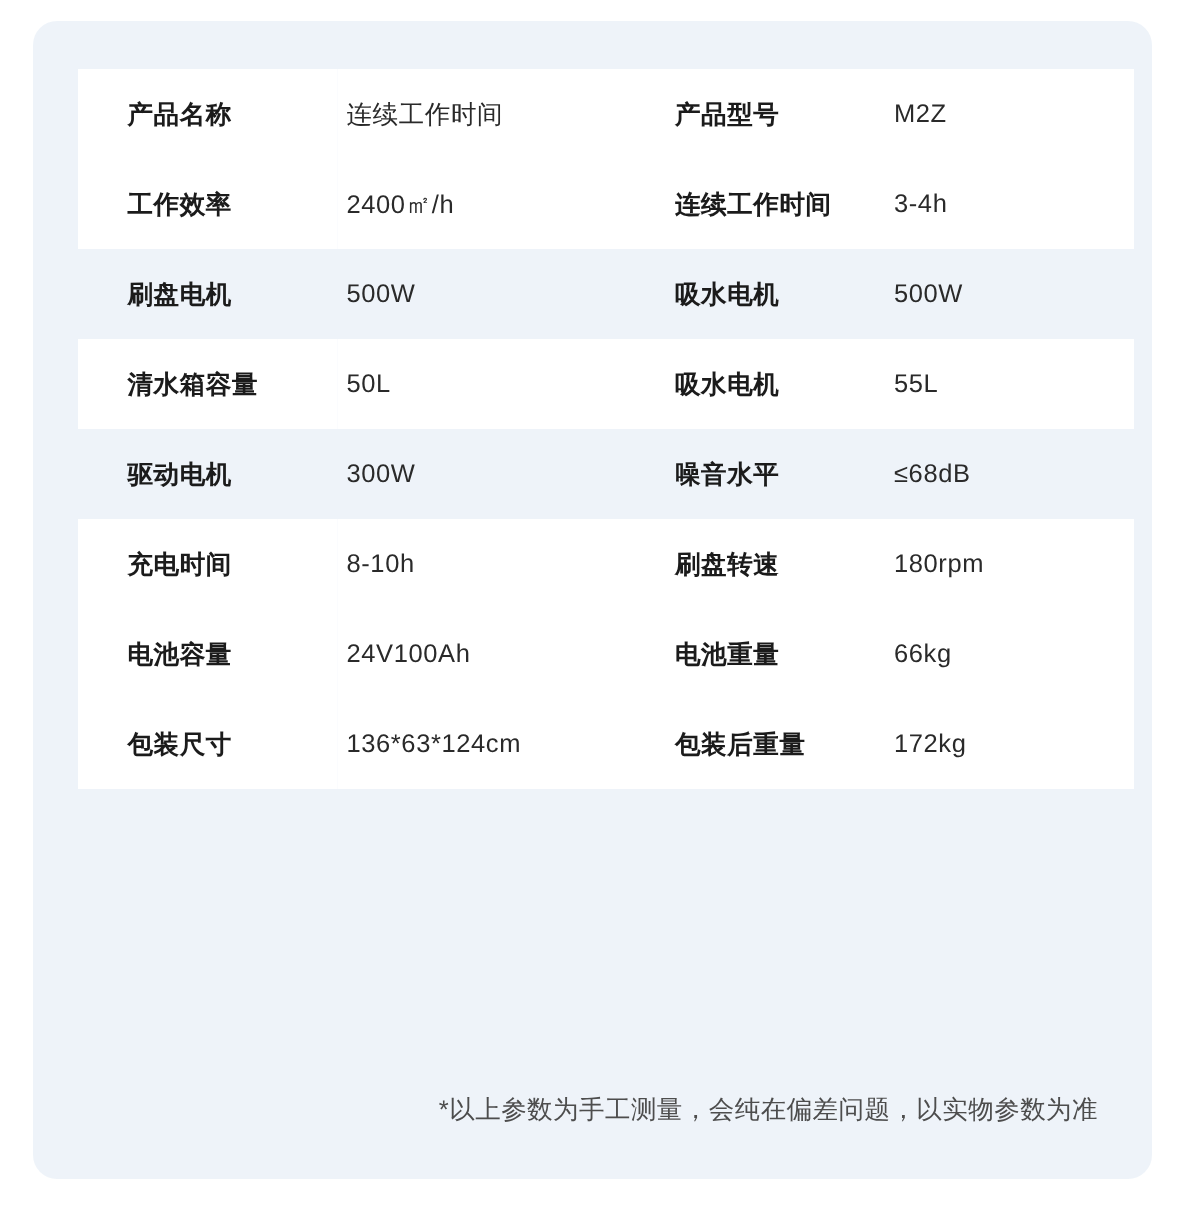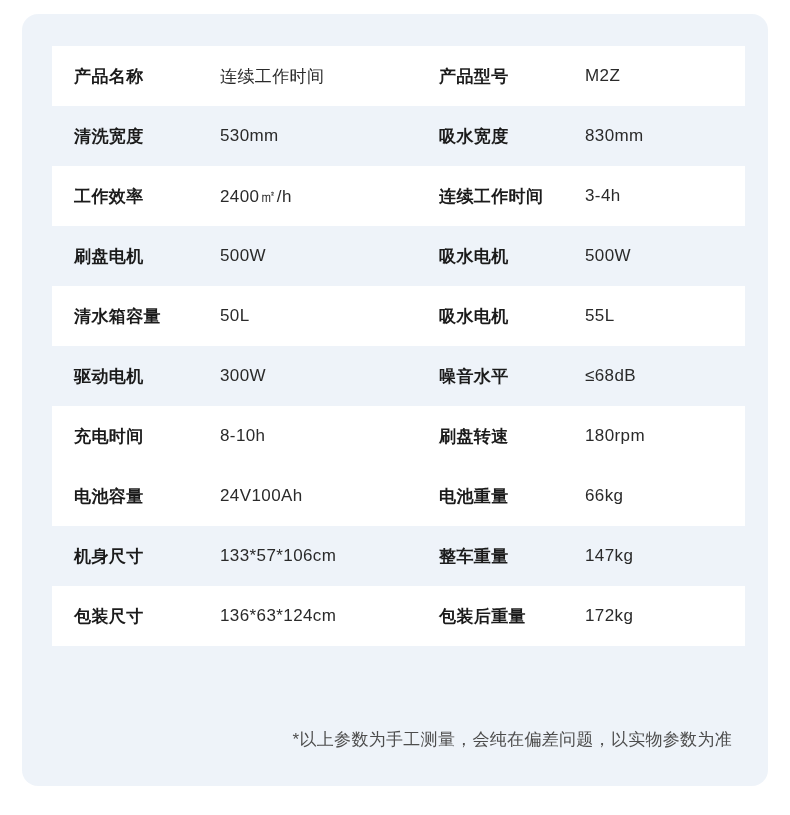--- a/index.html
+++ b/index.html
@@ -52,21 +52,21 @@
     font-size: 17px;
     color: #2a2a2a;
     letter-spacing: 0.4px;
   }
 
   td.label {
     font-weight: bold;
     color: #1b1b1b;
   }
 
-  td.k1 { width: 140px; padding-left: 22px; }
+  td.k1 { width: 140px; padding-left: 33px; }
   td.v1 { width: 205px; padding-left: 6px; }
   td.k2 { width: 140px; padding-left: 14px; }
   td.v2 { width: 160px; padding-left: 6px; }
 
   .footnote {
     position: absolute;
     right: 36px;
     top: 714px;
     font-size: 17px;
     color: #4d4d4d;
@@ -77,26 +77,20 @@
 <body>
 
 <div class="spec-card">
   <table class="spec-table">
     <tbody>
       <tr class="row-odd">
         <td class="label k1">产品名称</td>
         <td class="value v1">连续工作时间</td>
         <td class="label k2">产品型号</td>
         <td class="value v2">M2Z</td>
-      </tr>
-      <tr class="row-even">
-        <td class="label k1">清洗宽度</td>
-        <td class="value v1">530mm</td>
-        <td class="label k2">吸水宽度</td>
-        <td class="value v2">830mm</td>
       </tr>
       <tr class="row-odd">
         <td class="label k1">工作效率</td>
         <td class="value v1">2400㎡/h</td>
         <td class="label k2">连续工作时间</td>
         <td class="value v2">3-4h</td>
       </tr>
       <tr class="row-even">
         <td class="label k1">刷盘电机</td>
         <td class="value v1">500W</td>
@@ -120,26 +114,20 @@
         <td class="value v1">8-10h</td>
         <td class="label k2">刷盘转速</td>
         <td class="value v2">180rpm</td>
       </tr>
       <tr class="row-odd">
         <td class="label k1">电池容量</td>
         <td class="value v1">24V100Ah</td>
         <td class="label k2">电池重量</td>
         <td class="value v2">66kg</td>
       </tr>
-      <tr class="row-even">
-        <td class="label k1">机身尺寸</td>
-        <td class="value v1">133*57*106cm</td>
-        <td class="label k2">整车重量</td>
-        <td class="value v2">147kg</td>
-      </tr>
       <tr class="row-odd">
         <td class="label k1">包装尺寸</td>
         <td class="value v1">136*63*124cm</td>
         <td class="label k2">包装后重量</td>
         <td class="value v2">172kg</td>
       </tr>
     </tbody>
   </table>
 
   <div class="footnote">*以上参数为手工测量，会纯在偏差问题，以实物参数为准</div>

